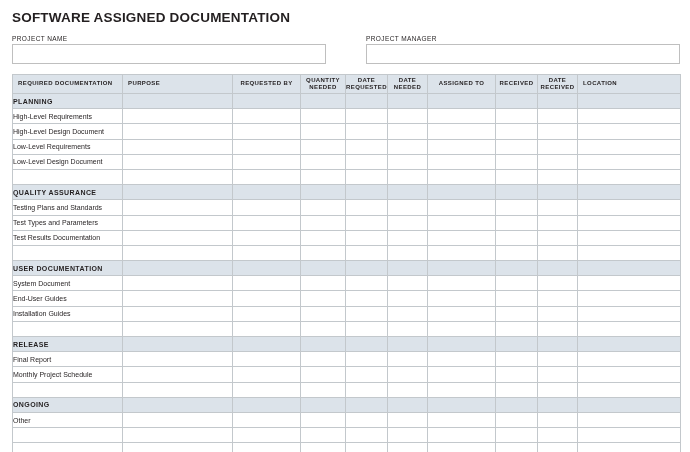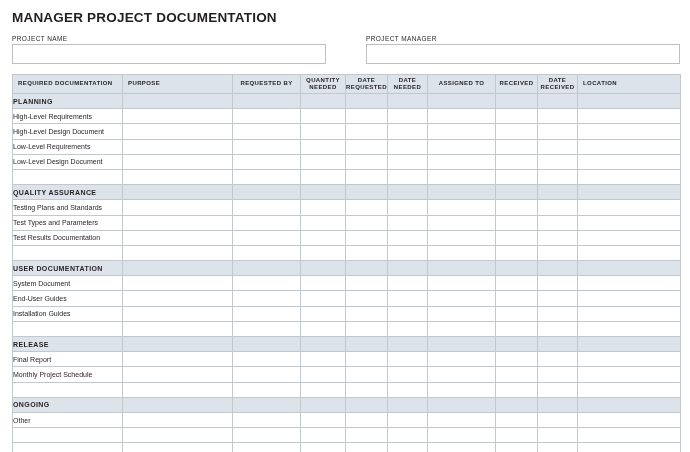--- a/index.html
+++ b/index.html
@@ -101,21 +101,21 @@
   tr.spacer td {
     height: 15.2px;
     background: #ffffff;
   }
 </style>
 </head>
 <body>
 
 <div class="page">
 
-  <div class="doc-title">MANAGER PROJECT DOCUMENTATION</div>
+  <div class="doc-title">SOFTWARE ASSIGNED DOCUMENTATION</div>
 
   <div class="meta-row">
     <div class="meta-field">
       <div class="meta-label">PROJECT NAME</div>
       <div class="meta-input"></div>
     </div>
     <div class="meta-field">
       <div class="meta-label">PROJECT MANAGER</div>
       <div class="meta-input"></div>
     </div>

